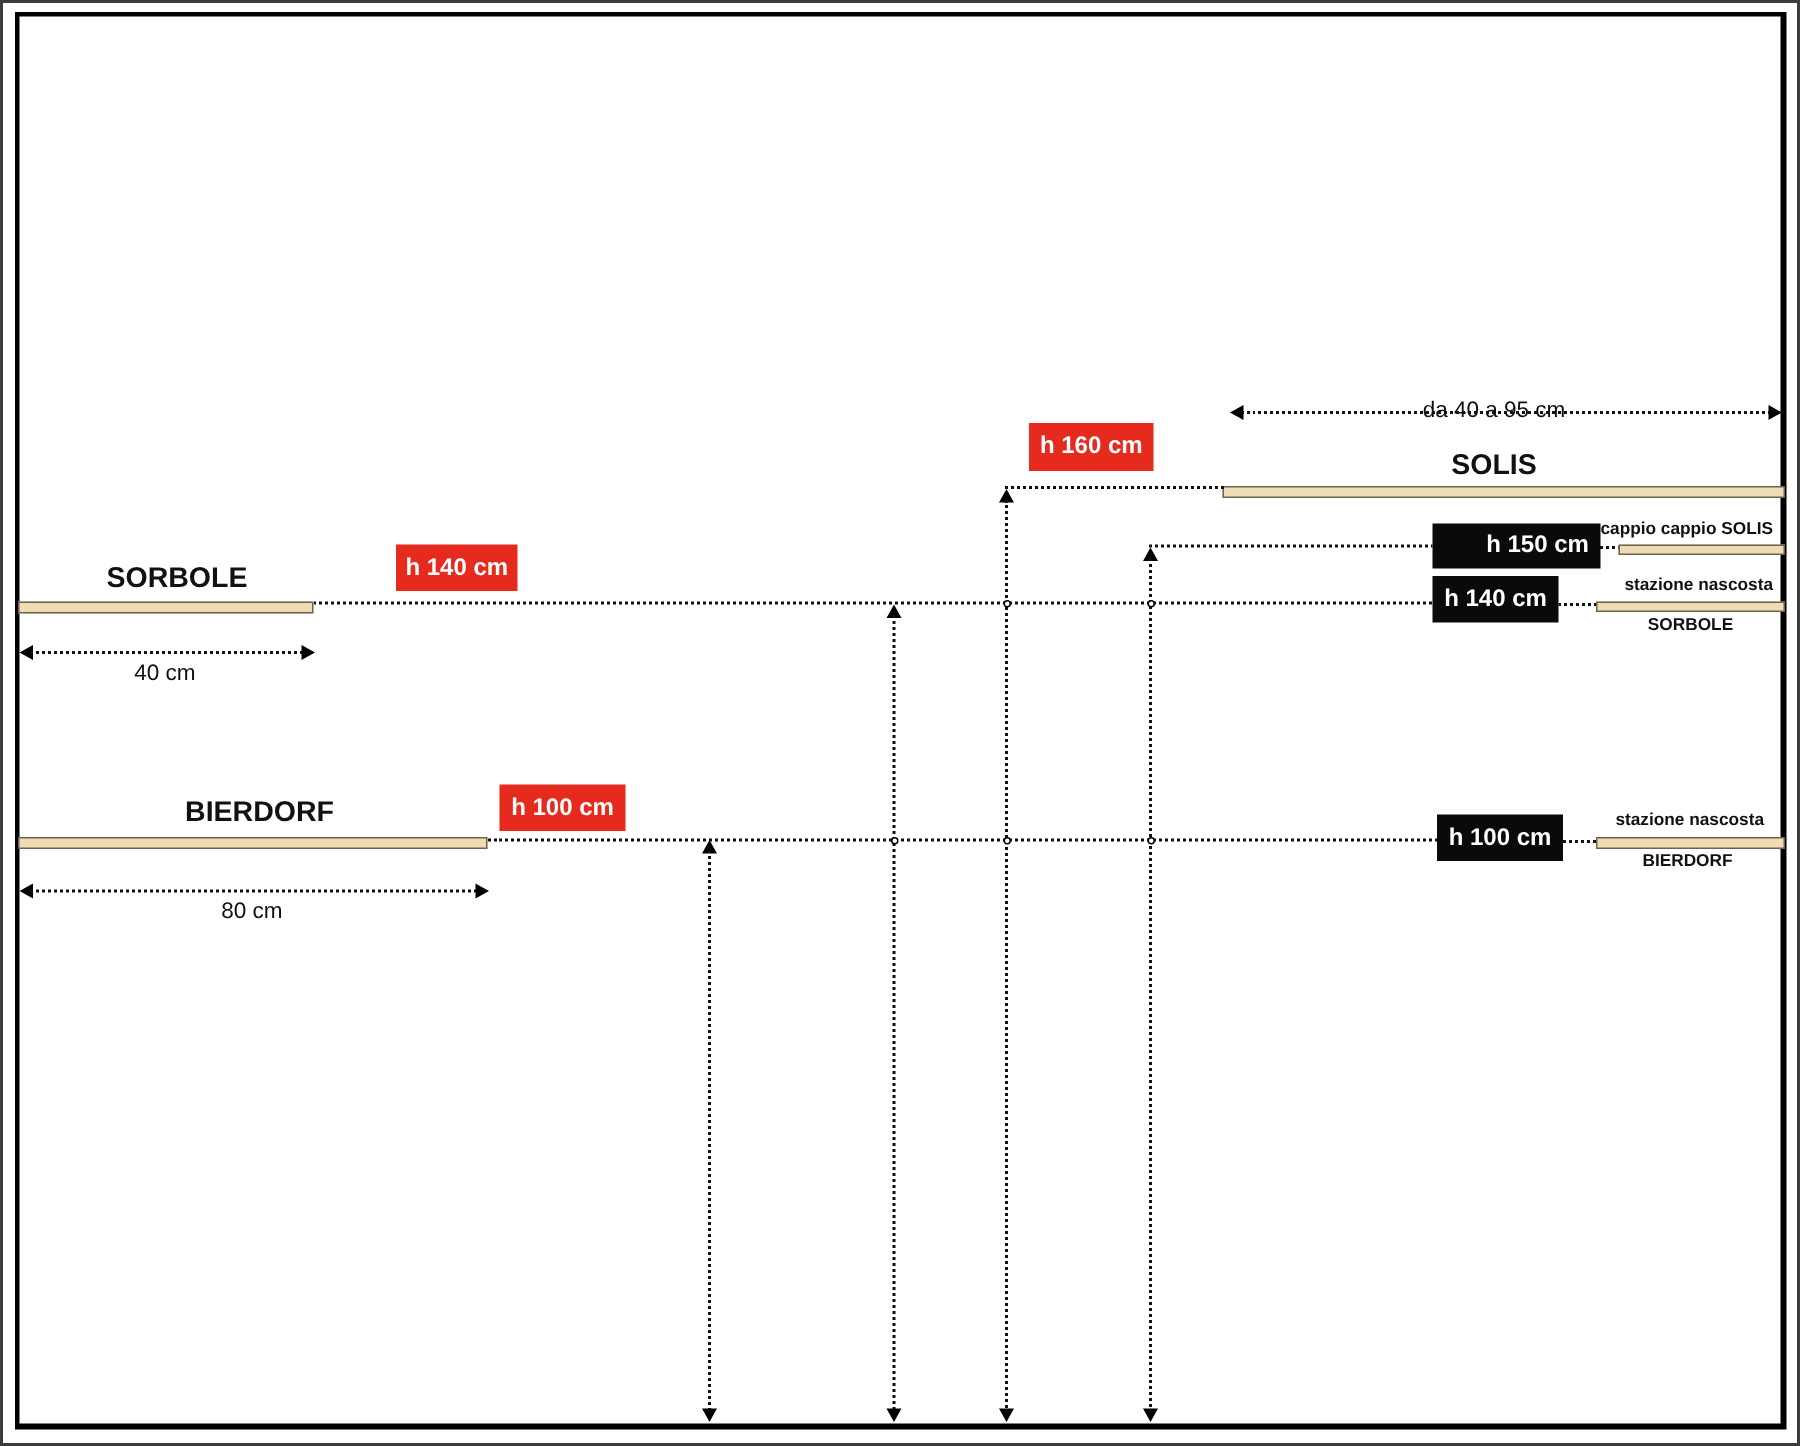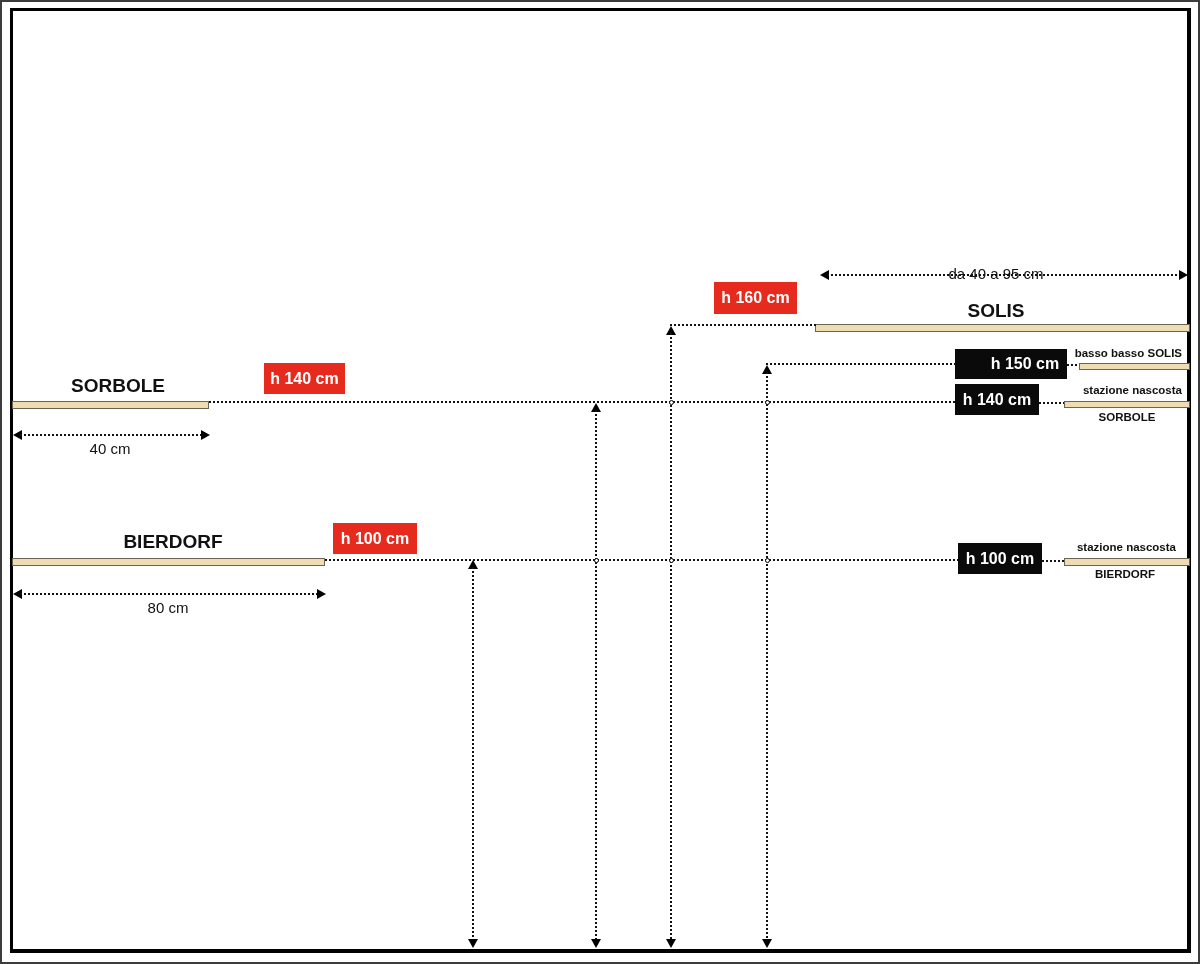--- a/index.html
+++ b/index.html
@@ -124,27 +124,27 @@
     <span class="ah-left"></span>
     <span class="hline"></span>
     <span class="ah-right"></span>
   </div>
   <div class="measure-label" style="left:914px;top:263px;width:160px;">da 40 a 95 cm</div>
 
   <div class="station-title" style="left:36px;top:373px;width:160px;">SORBOLE</div>
   <div class="station-title" style="left:91px;top:529px;width:160px;">BIERDORF</div>
   <div class="station-title" style="left:914px;top:298px;width:160px;">SOLIS</div>
 
-  <div class="tag tag-red" style="left:712px;top:280px;width:83px;height:32px;">h 160 cm</div>
+  <div class="tag tag-red" style="left:684px;top:280px;width:83px;height:32px;">h 160 cm</div>
   <div class="tag tag-red" style="left:262px;top:361px;width:81px;height:31px;">h 140 cm</div>
   <div class="tag tag-red" style="left:331px;top:521px;width:84px;height:31px;">h 100 cm</div>
 
   <div class="tag tag-black" style="left:953px;top:347px;width:84px;height:30px;padding-left:28px;">h 150 cm</div>
   <div class="tag tag-black" style="left:953px;top:382px;width:84px;height:31px;">h 140 cm</div>
   <div class="tag tag-black" style="left:956px;top:541px;width:84px;height:31px;">h 100 cm</div>
 
-  <div class="small-label right-align" style="left:1000px;top:345px;width:180px;">basso basso SOLIS</div>
+  <div class="small-label right-align" style="left:1000px;top:345px;width:180px;">cappio cappio SOLIS</div>
   <div class="small-label right-align" style="left:1000px;top:382px;width:180px;">stazione nascosta</div>
   <div class="small-label center-align" style="left:1062px;top:409px;width:126px;">SORBOLE</div>
   <div class="small-label right-align" style="left:994px;top:539px;width:180px;">stazione nascosta</div>
   <div class="small-label center-align" style="left:1060px;top:566px;width:126px;">BIERDORF</div>
 
 </div>
 
 </body></html>

